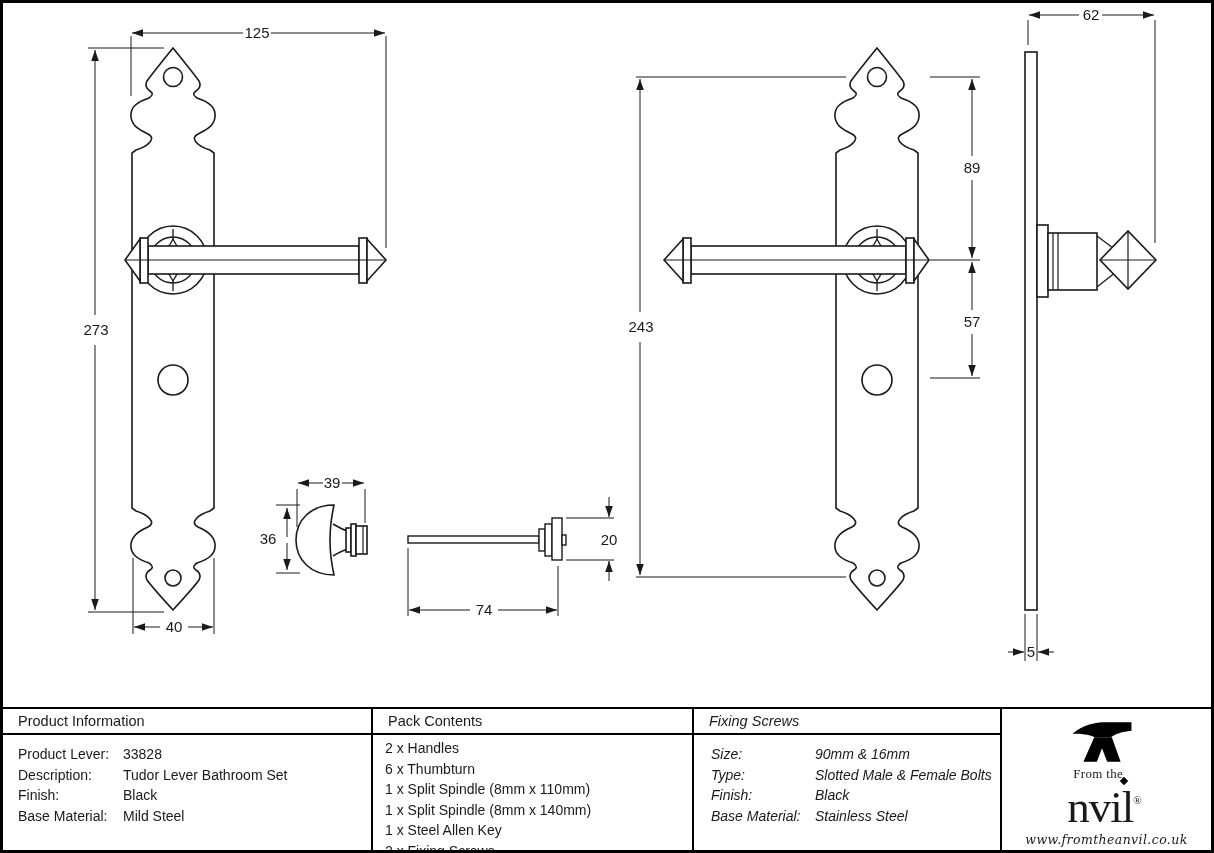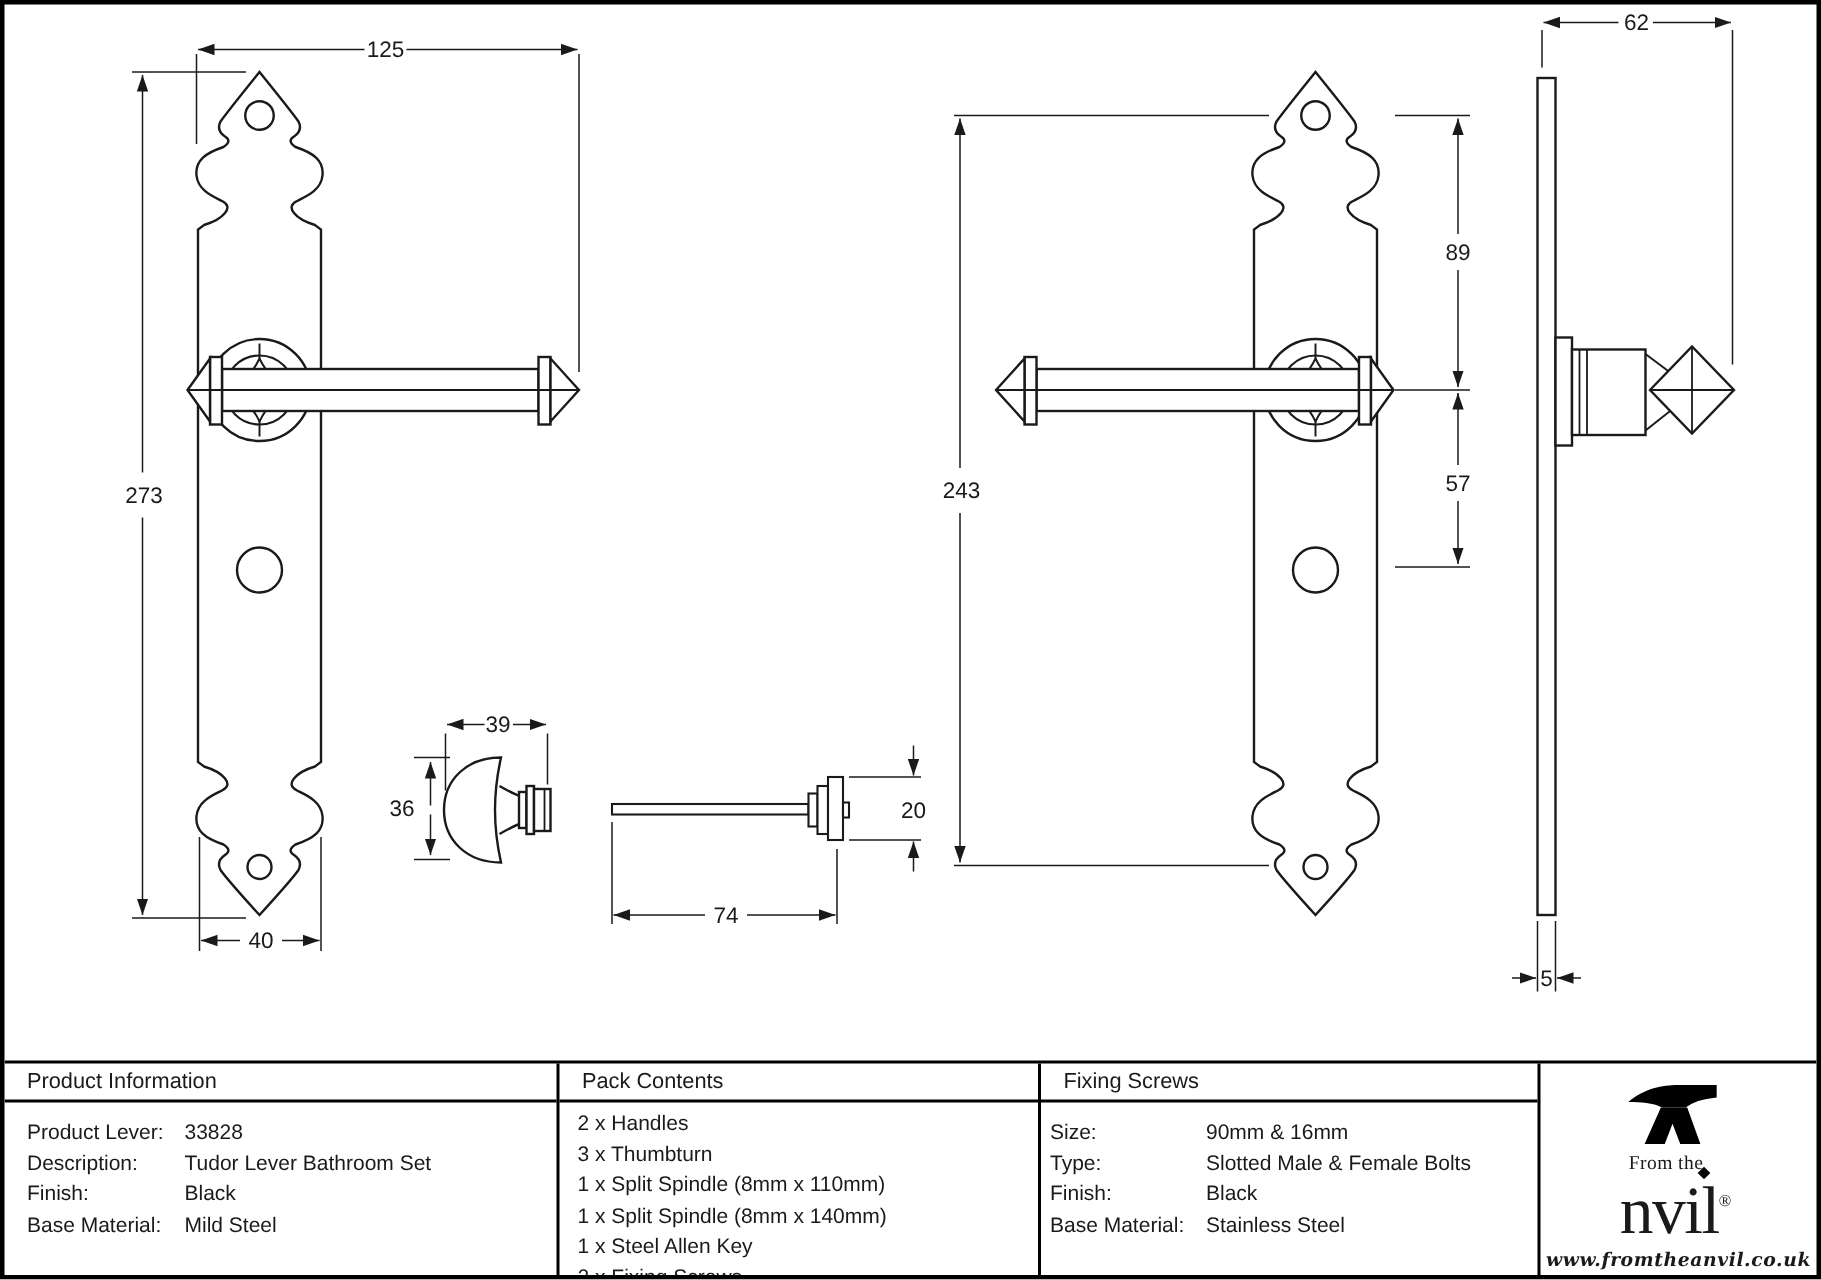--- a/index.html
+++ b/index.html
@@ -23,44 +23,44 @@
   }
   .spec-table{
     position:absolute;left:0;right:0;top:704px;bottom:0;
     border-top:2px solid #000;box-sizing:border-box;
     display:flex;flex-direction:row;align-items:stretch;
   }
   .spec-col{box-sizing:border-box;position:relative;}
   .spec-col + .spec-col{border-left:2px solid #000;}
   .col-product{width:368px;}
   .col-pack{width:321px;}
-  .col-fixing{width:333px;}
+  .col-fixing{width:308px;font-style:italic;}
   .col-logo{flex:1;display:flex;align-items:center;justify-content:center;}
   .col-header{
     height:26px;border-bottom:2px solid #000;box-sizing:border-box;
     display:flex;align-items:center;padding-left:15px;
     font-size:14.5px;
   }
   .kv-rows{padding:9px 6px 0 15px;}
-  .col-fixing .kv-rows{padding-left:6px;}
+  .col-fixing .kv-rows{padding-left:17px;}
   .kv-row{display:flex;line-height:20.6px;font-size:14px;}
   .kv-label{width:105px;flex:none;}
   .col-fixing .kv-label{width:104px;}
   .pack-list{padding:3px 6px 0 12px;}
   .pack-item{line-height:20.6px;font-size:14px;}
   
   .logo{display:flex;flex-direction:column;align-items:center;}
   .logo-row{display:flex;flex-direction:column;align-items:flex-start;}
   .anvil-icon{margin-top:6px;}
   .logo-text{display:flex;flex-direction:column;align-items:flex-start;margin-left:-4px;}
   .from-the{font-family:"Liberation Serif",serif;font-size:13px;margin-left:6px;letter-spacing:0.3px;}
   .nvil-line{position:relative;font-family:"Liberation Serif",serif;font-size:45px;line-height:36px;letter-spacing:-1px;}
   .i-diamond{position:absolute;width:6px;height:6px;background:#000;transform:rotate(45deg);top:-4px;right:15px;}
   .reg-mark{font-family:"Liberation Serif",serif;font-size:11px;vertical-align:18px;letter-spacing:0;}
-  .logo-url{font-family:"DejaVu Serif",serif;font-style:italic;font-size:12.5px;margin-top:7px;letter-spacing:0.4px;font-weight:bold;}
+  .logo-url{font-family:"DejaVu Serif",serif;font-style:italic;font-size:12.5px;margin-top:7px;letter-spacing:0.4px;}
 </style>
 </head>
 <body>
 
 <div class="sheet">
 
   <svg class="drawing-svg" width="1208" height="662" viewBox="3 3 1208 662">
     <defs>
       <marker id="ah" markerWidth="12" markerHeight="10" refX="11" refY="5" orient="auto" markerUnits="userSpaceOnUse">
         <path d="M0,1.2 L11,5 L0,8.8 Z" fill="#1a1a1a"></path>
@@ -261,21 +261,21 @@
         </div>
       </div>
     </div>
 
     <div class="spec-col col-pack">
       <div class="col-header">
         <span>Pack Contents</span>
       </div>
       <div class="pack-list">
         <div class="pack-item">2 x Handles</div>
-        <div class="pack-item">3 x Thumbturn</div>
+        <div class="pack-item">6 x Thumbturn</div>
         <div class="pack-item">1 x Split Spindle (8mm x 110mm)</div>
         <div class="pack-item">1 x Split Spindle (8mm x 140mm)</div>
         <div class="pack-item">1 x Steel Allen Key</div>
         <div class="pack-item">2 x Fixing Screws</div>
       </div>
     </div>
 
     <div class="spec-col col-fixing">
       <div class="col-header">
         <span>Fixing Screws</span>

